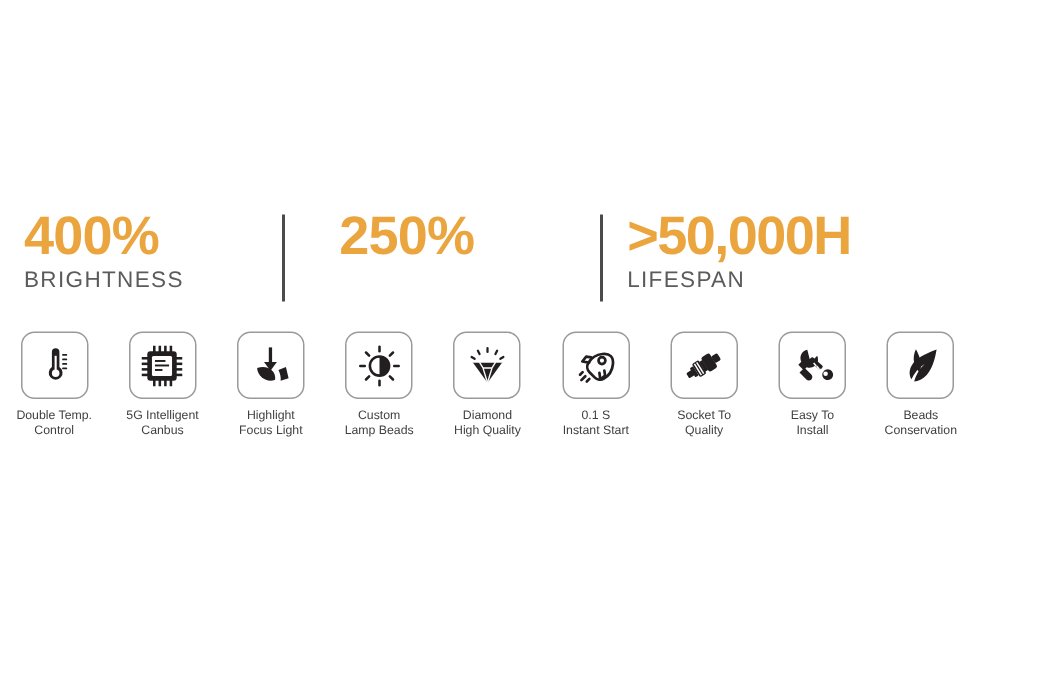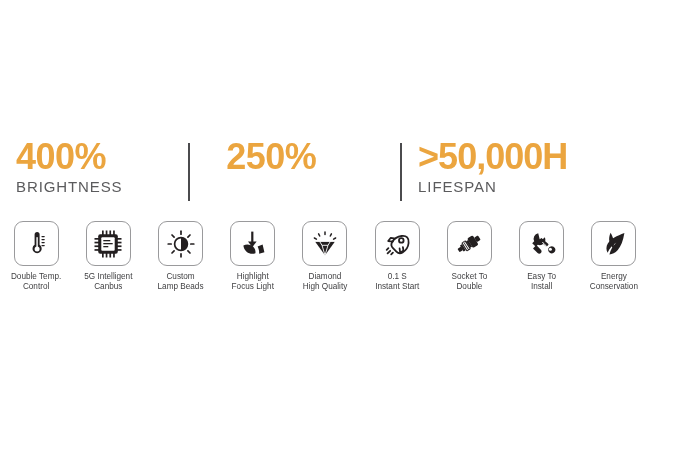--- a/index.html
+++ b/index.html
@@ -193,20 +193,39 @@
       <div class="icon-caption">
         <span class="line">5G Intelligent</span>
         <span class="line">Canbus</span>
       </div>
     </div>
 
     <div class="icon-cell">
       <div class="icon-box">
         <span>
           <svg width="30" height="30" viewBox="0 0 30 30">
+            <g fill="#231f20">
+              <rect x="13.2" y="2.6" width="2.2" height="11.5"></rect>
+              <path d="M14.3 18.2 10.0 12.4h8.6z"></path>
+              <path d="M5.4 16.4c3.4-1.4 7.0-1.0 9.6 1.2 2.0 1.7 2.8 4.2 2.4 6.6-2.9 1.1-6.3 0.6-8.8-1.5-2.1-1.8-3.0-4.2-3.2-6.3z"></path>
+              <path d="M19.6 17.6l5.0-2.0 1.8 7.6-5.3 1.6c0.3-2.5-0.4-5.0-1.5-7.2z"></path>
+            </g>
+          </svg>
+        </span>
+      </div>
+      <div class="icon-caption">
+        <span class="line">Highlight</span>
+        <span class="line">Focus Light</span>
+      </div>
+    </div>
+
+    <div class="icon-cell">
+      <div class="icon-box">
+        <span>
+          <svg width="30" height="30" viewBox="0 0 30 30">
             <circle cx="15" cy="15" r="6.4" fill="none" stroke="#231f20" stroke-width="1.7"></circle>
             <path d="M15 8.6a6.4 6.4 0 0 1 0 12.8z" fill="#231f20"></path>
             <g stroke="#231f20" stroke-width="1.7" stroke-linecap="round">
               <line x1="15" y1="2.2" x2="15" y2="5.2"></line>
               <line x1="15" y1="24.8" x2="15" y2="27.8"></line>
               <line x1="2.2" y1="15" x2="5.2" y2="15"></line>
               <line x1="24.8" y1="15" x2="27.8" y2="15"></line>
               <line x1="6.0" y1="6.0" x2="8.1" y2="8.1"></line>
               <line x1="21.9" y1="21.9" x2="24.0" y2="24.0"></line>
               <line x1="6.0" y1="24.0" x2="8.1" y2="21.9"></line>
@@ -218,39 +237,20 @@
       <div class="icon-caption">
         <span class="line">Custom</span>
         <span class="line">Lamp Beads</span>
       </div>
     </div>
 
     <div class="icon-cell">
       <div class="icon-box">
         <span>
           <svg width="30" height="30" viewBox="0 0 30 30">
-            <g fill="#231f20">
-              <rect x="13.2" y="2.6" width="2.2" height="11.5"></rect>
-              <path d="M14.3 18.2 10.0 12.4h8.6z"></path>
-              <path d="M5.4 16.4c3.4-1.4 7.0-1.0 9.6 1.2 2.0 1.7 2.8 4.2 2.4 6.6-2.9 1.1-6.3 0.6-8.8-1.5-2.1-1.8-3.0-4.2-3.2-6.3z"></path>
-              <path d="M19.6 17.6l5.0-2.0 1.8 7.6-5.3 1.6c0.3-2.5-0.4-5.0-1.5-7.2z"></path>
-            </g>
-          </svg>
-        </span>
-      </div>
-      <div class="icon-caption">
-        <span class="line">Highlight</span>
-        <span class="line">Focus Light</span>
-      </div>
-    </div>
-
-    <div class="icon-cell">
-      <div class="icon-box">
-        <span>
-          <svg width="30" height="30" viewBox="0 0 30 30">
             <g stroke="#231f20" stroke-width="1.5" stroke-linecap="round">
               <line x1="15" y1="3.0" x2="15" y2="5.6"></line>
               <line x1="8.6" y1="4.8" x2="9.7" y2="7.0"></line>
               <line x1="21.4" y1="4.8" x2="20.3" y2="7.0"></line>
               <line x1="4.4" y1="9.0" x2="6.4" y2="10.2"></line>
               <line x1="25.6" y1="9.0" x2="23.6" y2="10.2"></line>
             </g>
             <path d="M5.0 12.4h20.0L15 26.2z" fill="#231f20"></path>
             <g stroke="#ffffff" stroke-width="0.9">
               <line x1="5.0" y1="12.4" x2="25.0" y2="12.4"></line>
@@ -305,21 +305,21 @@
             </g>
             <g stroke="#ffffff" stroke-width="1.0" transform="rotate(-32 15 15)">
               <line x1="10.6" y1="10.6" x2="10.6" y2="19.4"></line>
               <line x1="12.4" y1="10.6" x2="12.4" y2="19.4"></line>
             </g>
           </svg>
         </span>
       </div>
       <div class="icon-caption">
         <span class="line">Socket To</span>
-        <span class="line">Double</span>
+        <span class="line">Quality</span>
       </div>
     </div>
 
     <div class="icon-cell">
       <div class="icon-box">
         <span>
           <svg width="30" height="30" viewBox="0 0 30 30">
             <g fill="#231f20">
               <path d="M11.2 4.2a5.6 5.6 0 0 0-4.0 8.0l-2.0 2.0 3.6 3.6 2.0-2.0a5.6 5.6 0 0 0 7.0-7.6l-2.6 2.6-2.5-0.6-0.6-2.5z"></path>
               <path d="M6.0 19.4 10.6 24.0c0.9 0.9 2.4 0.9 3.3 0 0.9-0.9 0.9-2.4 0-3.3L9.3 16.1z"></path>
@@ -344,20 +344,20 @@
     <div class="icon-cell">
       <div class="icon-box">
         <span>
           <svg width="30" height="30" viewBox="0 0 30 30">
             <path d="M25.4 4.0c-1.2 7.4-3.4 13.4-6.6 17.0-2.6 2.9-5.6 4.2-8.4 4.4 1.2-4.6 3.6-8.6 7.0-11.8-3.8 2.4-6.8 5.8-8.8 10.2-1.6-2.8-1.6-6.2 0.2-9.2 2.8-4.8 9.2-7.8 16.6-10.6z" fill="#231f20"></path>
             <path d="M11.6 3.8c-1.4 3.0-1.8 6.0-1.2 8.8 0.6 2.8 2.0 5.0 3.8 6.6 0.8-2.2 1.0-4.6 0.6-7.0-0.5-2.9-1.7-5.7-3.2-8.4z" fill="#231f20"></path>
           </svg>
         </span>
       </div>
       <div class="icon-caption">
-        <span class="line">Energy</span>
+        <span class="line">Beads</span>
         <span class="line">Conservation</span>
       </div>
     </div>
 
   </div>
 
 </div>
 
 </body></html>

